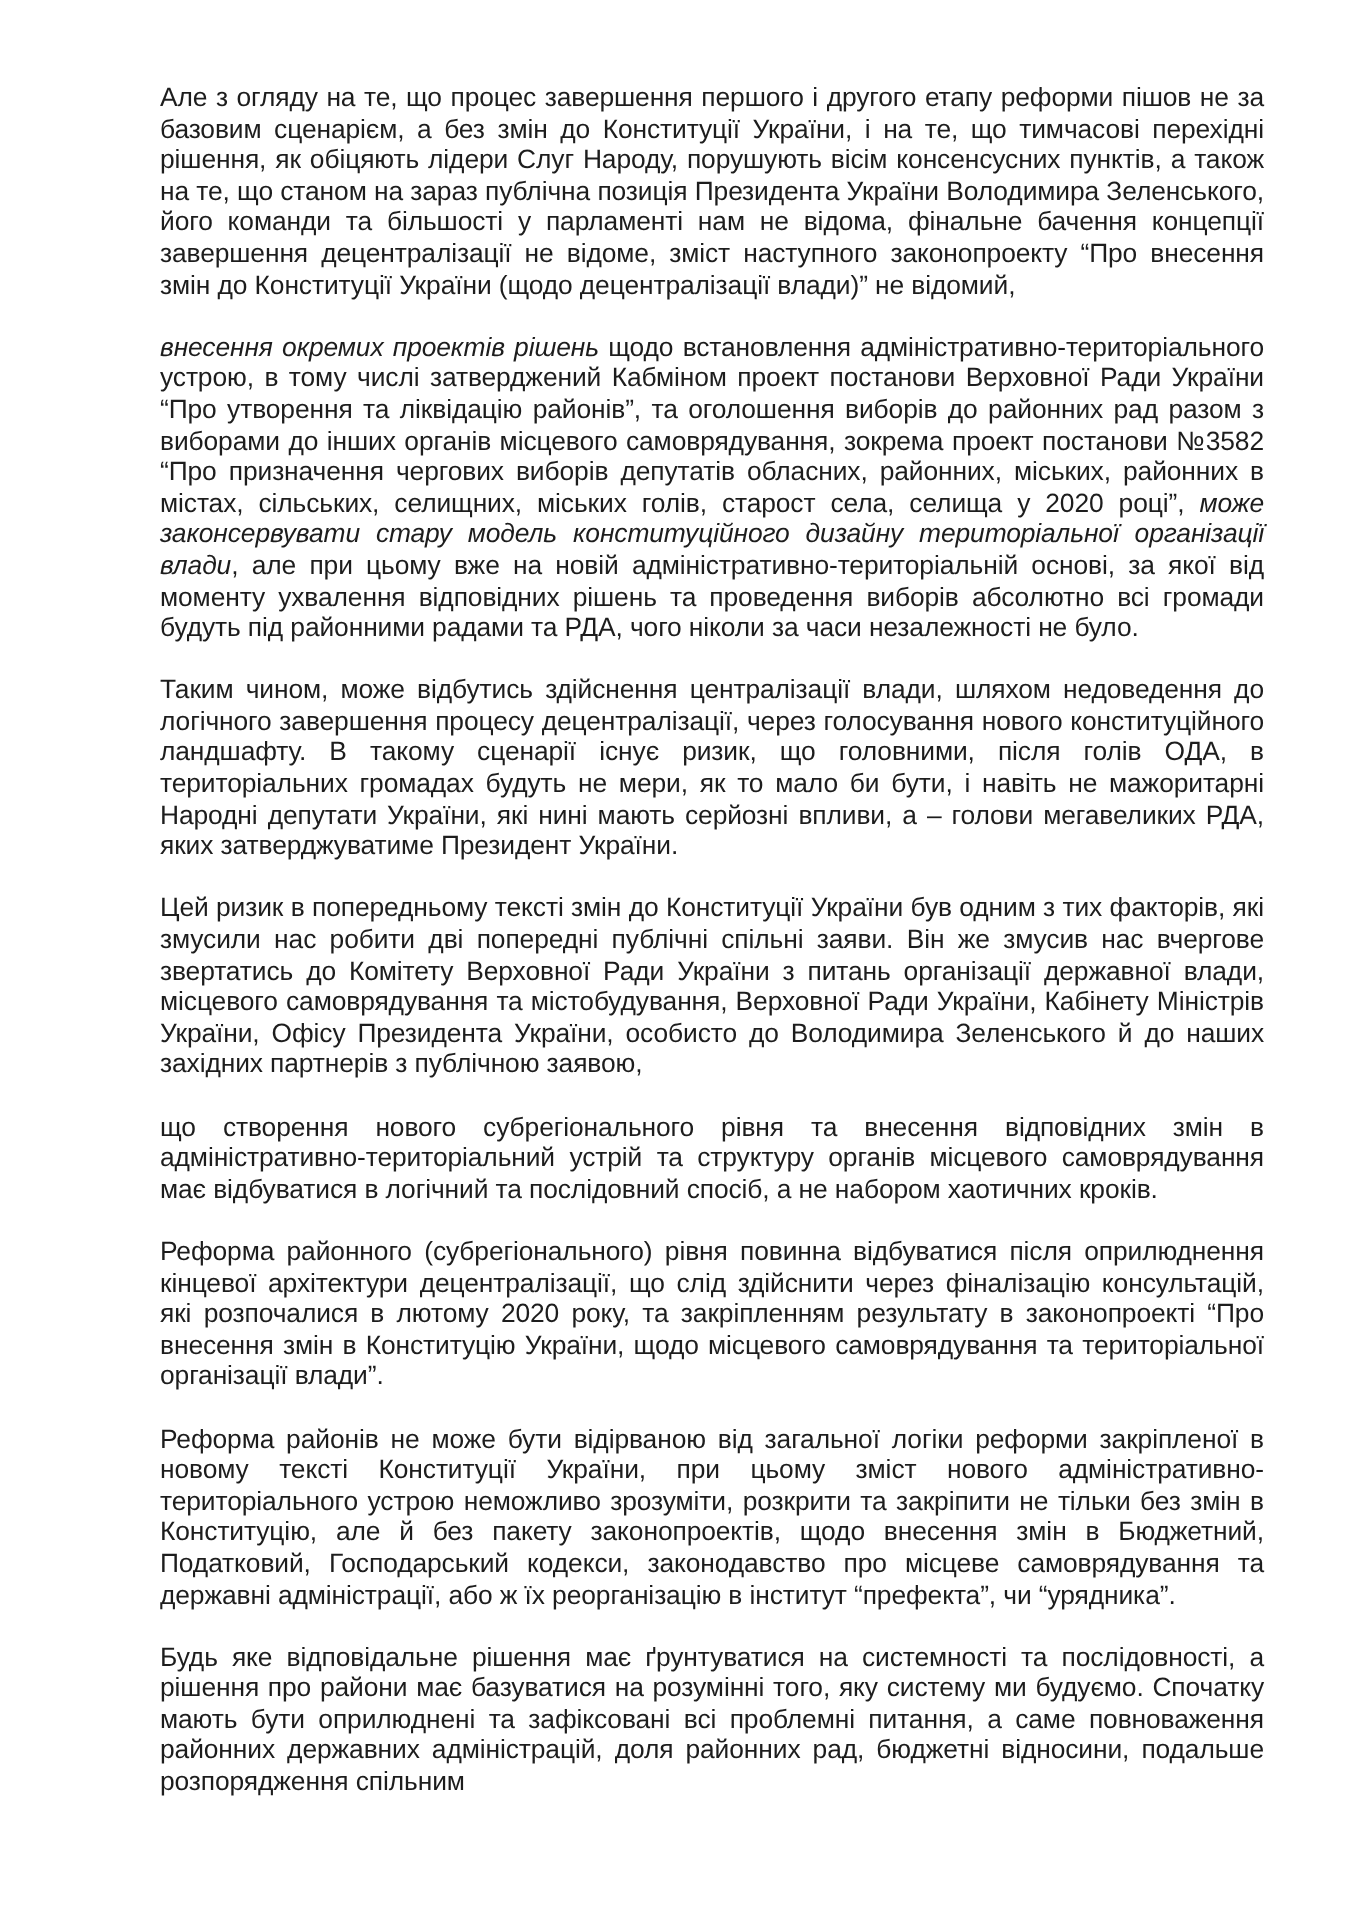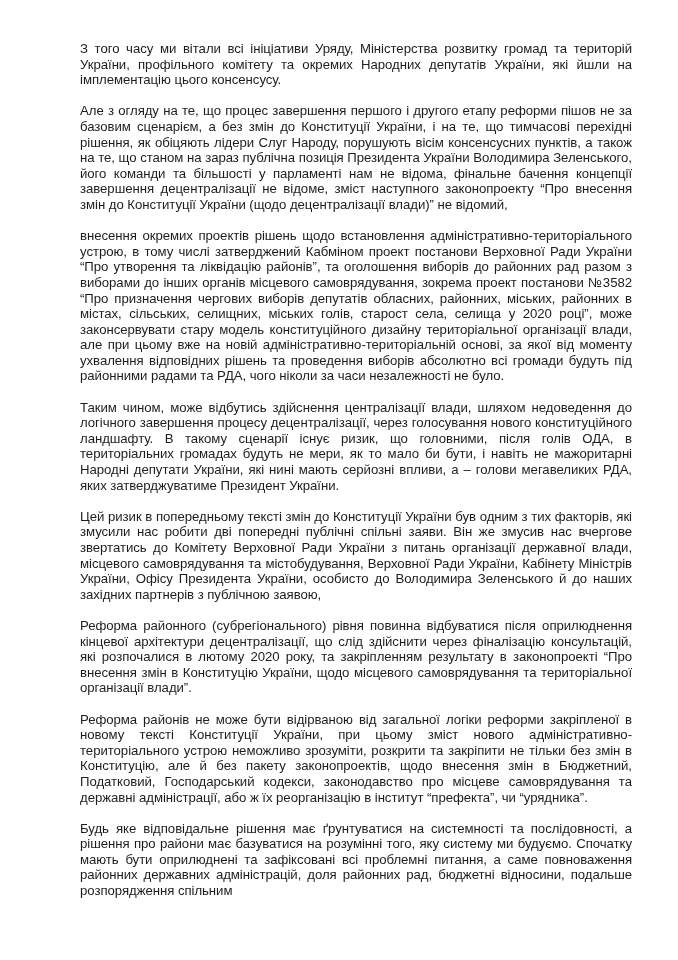--- a/index.html
+++ b/index.html
@@ -23,41 +23,42 @@
       line-height: 15.6px;
       color: #1d1d1d;
       letter-spacing: -0.05px;
     }
     .para {
       margin: 0 0 15.6px 0;
       text-align: justify;
       text-align-last: left;
     }
     em, .ital {
+      font-style: italic;
     }
     .uline {
     }
   </style>
 </head>
 <body>
 
 <div class="page">
 
-  <p class="para">З того часу ми вітали всі ініціативи Уряду, Міністерства розвитку громад та територій України, профільного комітету та окремих Народних депутатів України, які йшли на імплементацію цього консенсусу.</p>
 
   <p class="para">Але з огляду на те, що процес завершення першого і другого етапу реформи пішов не за базовим сценарієм, а без змін до Конституції України, і на те, що тимчасові перехідні рішення, як обіцяють лідери Слуг Народу, порушують вісім консенсусних пунктів, а також на те, що станом на зараз публічна позиція Президента України Володимира Зеленського, його команди та більшості у парламенті нам не відома, фінальне бачення концепції завершення децентралізації не відоме, зміст наступного законопроекту “Про внесення змін до Конституції України (щодо децентралізації влади)” не відомий,</p>
 
   <p class="para">
     <span class="ital">внесення окремих проектів рішень</span><span> щодо встановлення адміністративно-територіального устрою, в тому числі затверджений Кабміном проект постанови Верховної Ради України “Про утворення та ліквідацію районів”, та оголошення виборів до районних рад разом з виборами до інших органів місцевого самоврядування, зокрема проект постанови №3582 “Про призначення чергових виборів депутатів обласних, </span><span class="uline">районних</span><span>, міських, районних в містах, сільських, селищних, міських голів, старост села, селища у 2020 році”, </span><span class="ital">може законсервувати стару модель конституційного дизайну територіальної організації влади</span><span>, але при цьому вже на новій адміністративно-територіальній основі, за якої від моменту ухвалення відповідних рішень та проведення виборів абсолютно всі громади будуть під районними радами та РДА, чого ніколи за часи незалежності не було.</span>
   </p>
 
   <p class="para">Таким чином, може відбутись здійснення централізації влади, шляхом недоведення до логічного завершення процесу децентралізації, через голосування нового конституційного ландшафту. В такому сценарії існує ризик, що головними, після голів ОДА, в територіальних громадах будуть не мери, як то мало би бути, і навіть не мажоритарні Народні депутати України, які нині мають серйозні впливи, а – голови мегавеликих РДА, яких затверджуватиме Президент України.</p>
 
   <p class="para">Цей ризик в попередньому тексті змін до Конституції України був одним з тих факторів, які змусили нас робити дві попередні публічні спільні заяви. Він же змусив нас вчергове звертатись до Комітету Верховної Ради України з питань організації державної влади, місцевого самоврядування та містобудування, Верховної Ради України, Кабінету Міністрів України, Офісу Президента України, особисто до Володимира Зеленського й до наших західних партнерів з публічною заявою,</p>
 
+  <p class="para">що створення нового субрегіонального рівня та внесення відповідних змін в адміністративно-територіальний устрій та структуру органів місцевого самоврядування має відбуватися в логічний та послідовний спосіб, а не набором хаотичних кроків.</p>
 
   <p class="para">Реформа районного (субрегіонального) рівня повинна відбуватися після оприлюднення кінцевої архітектури децентралізації, що слід здійснити через фіналізацію консультацій, які розпочалися в лютому 2020 року, та закріпленням результату в законопроекті “Про внесення змін в Конституцію України, щодо місцевого самоврядування та територіальної організації влади”.</p>
 
   <p class="para">Реформа районів не може бути відірваною від загальної логіки реформи закріпленої в новому тексті Конституції України, при цьому зміст нового адміністративно-територіального устрою неможливо зрозуміти, розкрити та закріпити не тільки без змін в Конституцію, але й без пакету законопроектів, щодо внесення змін в Бюджетний, Податковий, Господарський кодекси, законодавство про місцеве самоврядування та державні адміністрації, або ж їх реорганізацію в інститут “префекта”, чи “урядника”.</p>
 
   <p class="para">Будь яке відповідальне рішення має ґрунтуватися на системності та послідовності, а рішення про райони має базуватися на розумінні того, яку систему ми будуємо. Спочатку мають бути оприлюднені та зафіксовані всі проблемні питання, а саме повноваження районних державних адміністрацій, доля районних рад, бюджетні відносини, подальше розпорядження спільним</p>
 
 </div>
 
 </body></html>

